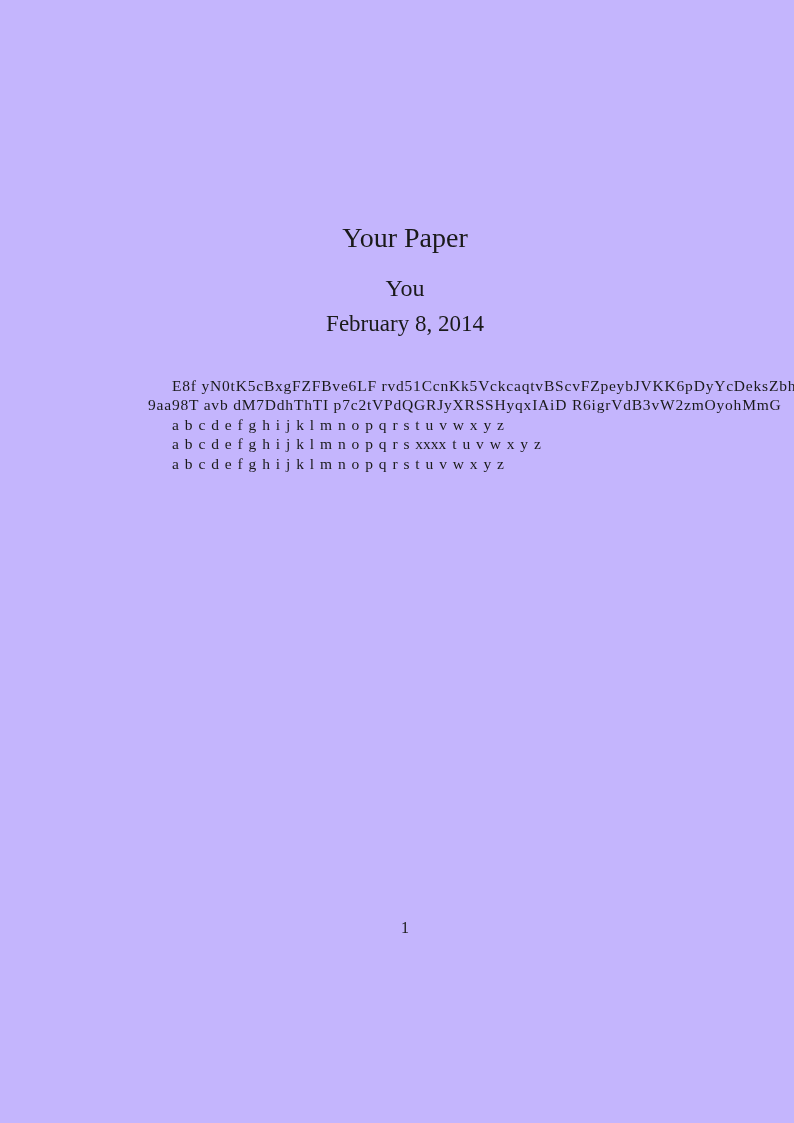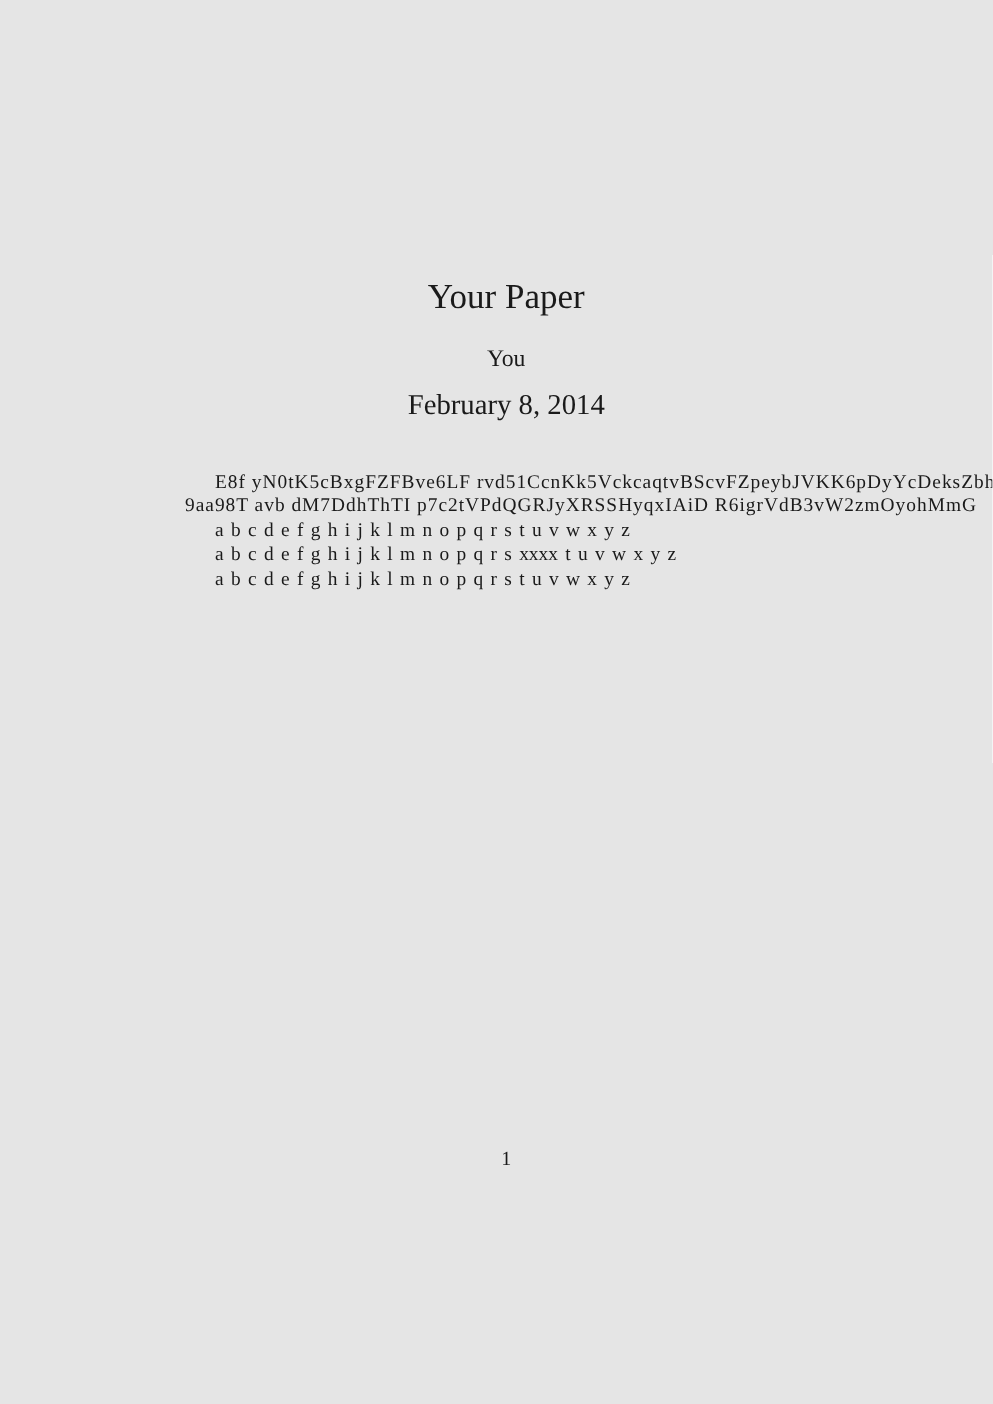--- a/index.html
+++ b/index.html
@@ -4,41 +4,41 @@
 <style>
   html, body {
     margin: 0;
     padding: 0;
     background: #ffffff;
   }
   .page {
     position: relative;
     width: 794px;
     height: 1123px;
-    background: #e5e5e5;
+    background: #c4b5fd;
     overflow: hidden;
     font-family: "Liberation Serif", "DejaVu Serif", serif;
     color: #1a1a1a;
   }
   
   .titleblock {
     position: absolute;
     left: 148px;
     width: 514px;
     text-align: center;
   }
   .doc-title {
     top: 222px;
     font-size: 28px;
     line-height: 32px;
     font-weight: 400;
   }
   .doc-author {
     top: 277px;
-    font-size: 19px;
+    font-size: 24px;
     line-height: 22px;
   }
   .doc-date {
     top: 313px;
     font-size: 23px;
     line-height: 22px;
   }
   .body-par {
     position: absolute;
     left: 148px;

